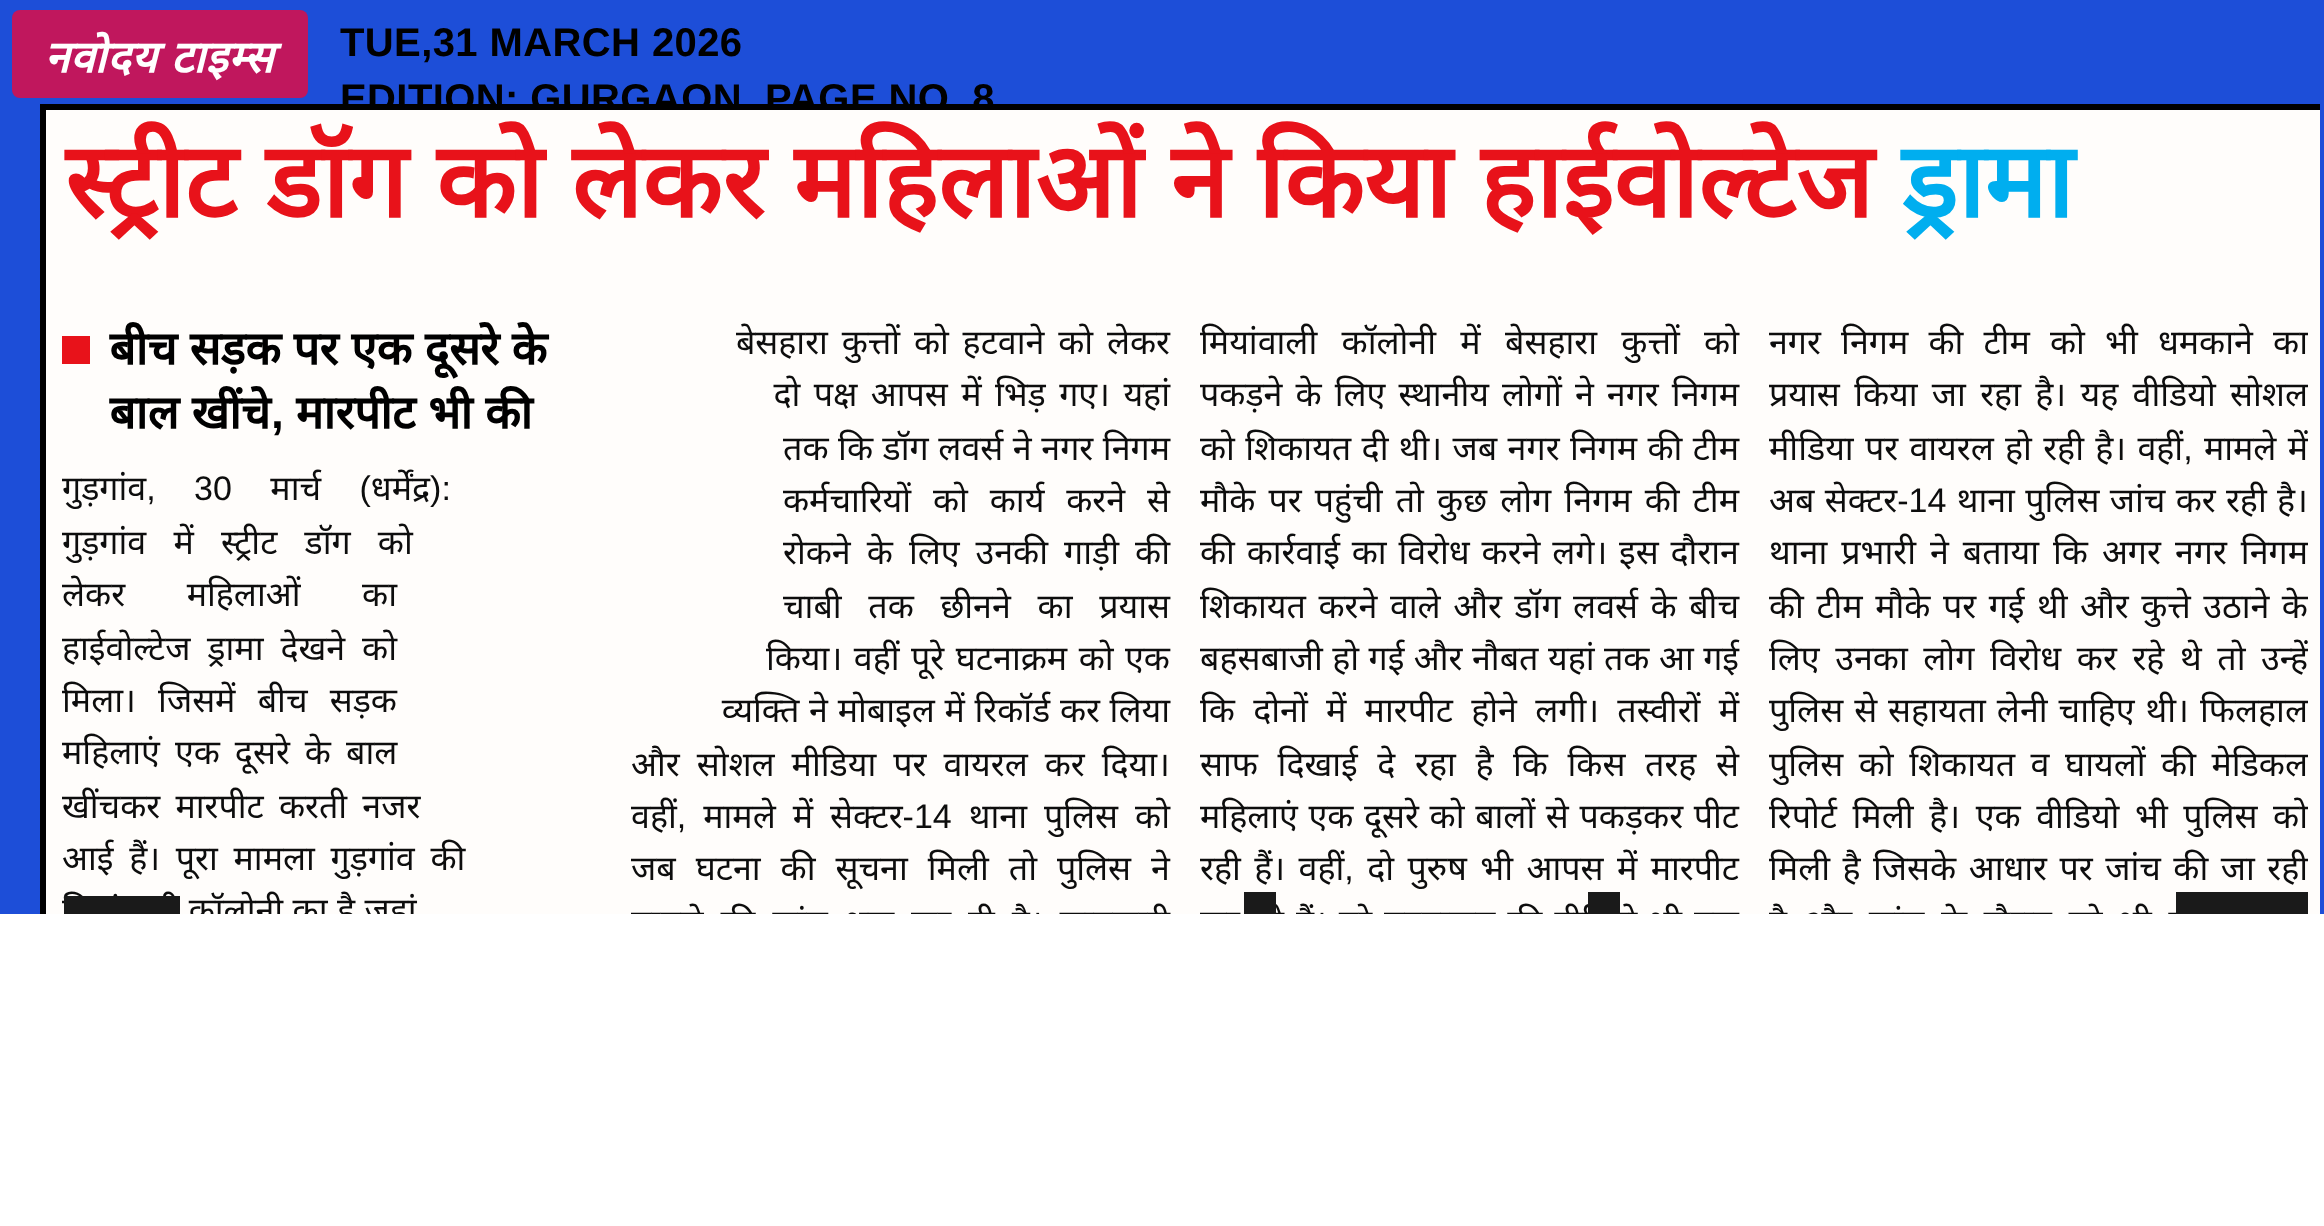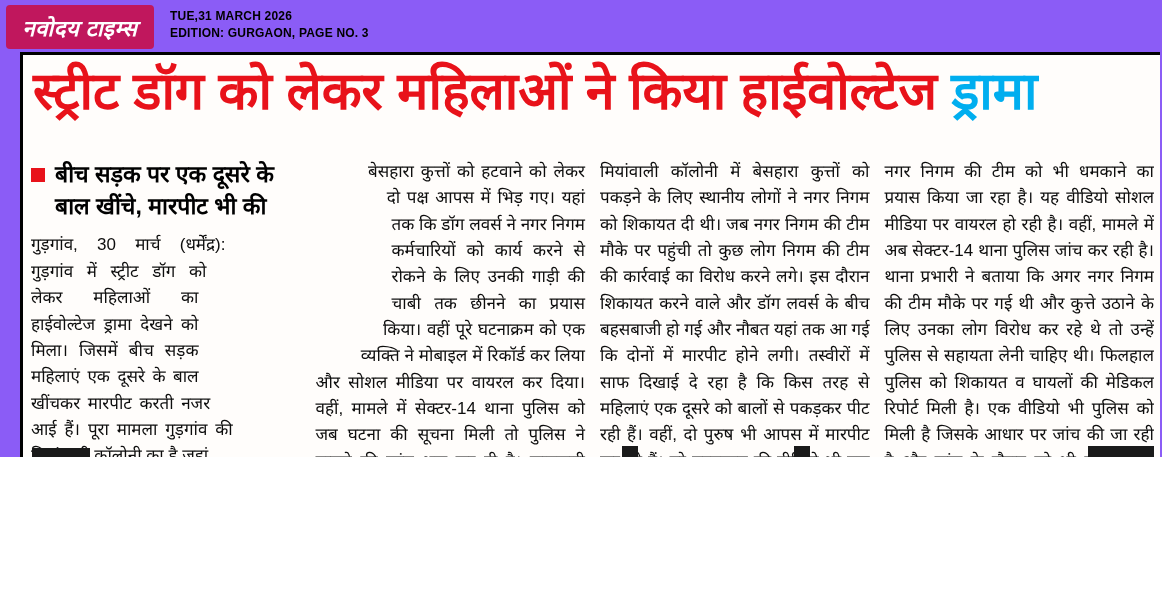--- a/index.html
+++ b/index.html
@@ -1,25 +1,25 @@
 <!DOCTYPE html>
 <html><head>
 <meta charset="utf-8">
 <style>
   * { margin:0; padding:0; box-sizing:border-box; }
   html,body { width:1162px; height:613px; }
   body { font-family:"Liberation Sans","DejaVu Sans",sans-serif; background:#ffffff; color:#111; }
-  .page { position:relative; width:1162px; height:457px; background:#8b5cf6; overflow:hidden; }
+  .page { position:relative; width:1162px; height:457px; background:#1d4ed8; overflow:hidden; }
 
   
   .masthead { display:flex; align-items:flex-start; padding:5px 0 0 6px; height:52px; }
   .logo { width:148px; height:44px; background:#c0175d; border-radius:4px; color:#fff;
           display:flex; align-items:center; justify-content:center;
           font-weight:bold; font-style:italic; font-size:22px; letter-spacing:.5px; }
-  .date-block { margin-left:16px; font-weight:bold; font-size:12px; line-height:1.4;
+  .date-block { margin-left:16px; font-weight:bold; font-size:20px; line-height:1.4;
                 padding-top:3px; color:#000; letter-spacing:.2px; }
 
   
   .article { position:relative; margin-left:20px; width:1140px; height:556px;
              border-top:3px solid #000; border-left:3px solid #000;
              padding:2px 6px 0 8px; overflow:hidden; background:#fffdfb; }
 
   .headline { font-size:52px; font-weight:bold; color:#e8121a; line-height:1.25;
               white-space:nowrap; padding:2px 0 2px 2px; }
   .headline .accent { color:#00aeef; }
@@ -53,21 +53,21 @@
 <body>
 
 <div class="page">
 
   <header class="masthead">
     <div class="logo">
       <span>नवोदय टाइम्स</span>
     </div>
     <div class="date-block">
       <div>TUE,31 MARCH 2026</div>
-      <div>EDITION: GURGAON, PAGE NO. 3</div>
+      <div>EDITION: GURGAON, PAGE NO. 8</div>
     </div>
   </header>
 
   <main class="article">
 
     <h1 class="headline"><span>स्ट्रीट डॉग को लेकर महिलाओं ने किया हाईवोल्टेज </span><span class="accent">ड्रामा</span></h1>
 
     <div class="columns">
 
       <div class="col">

